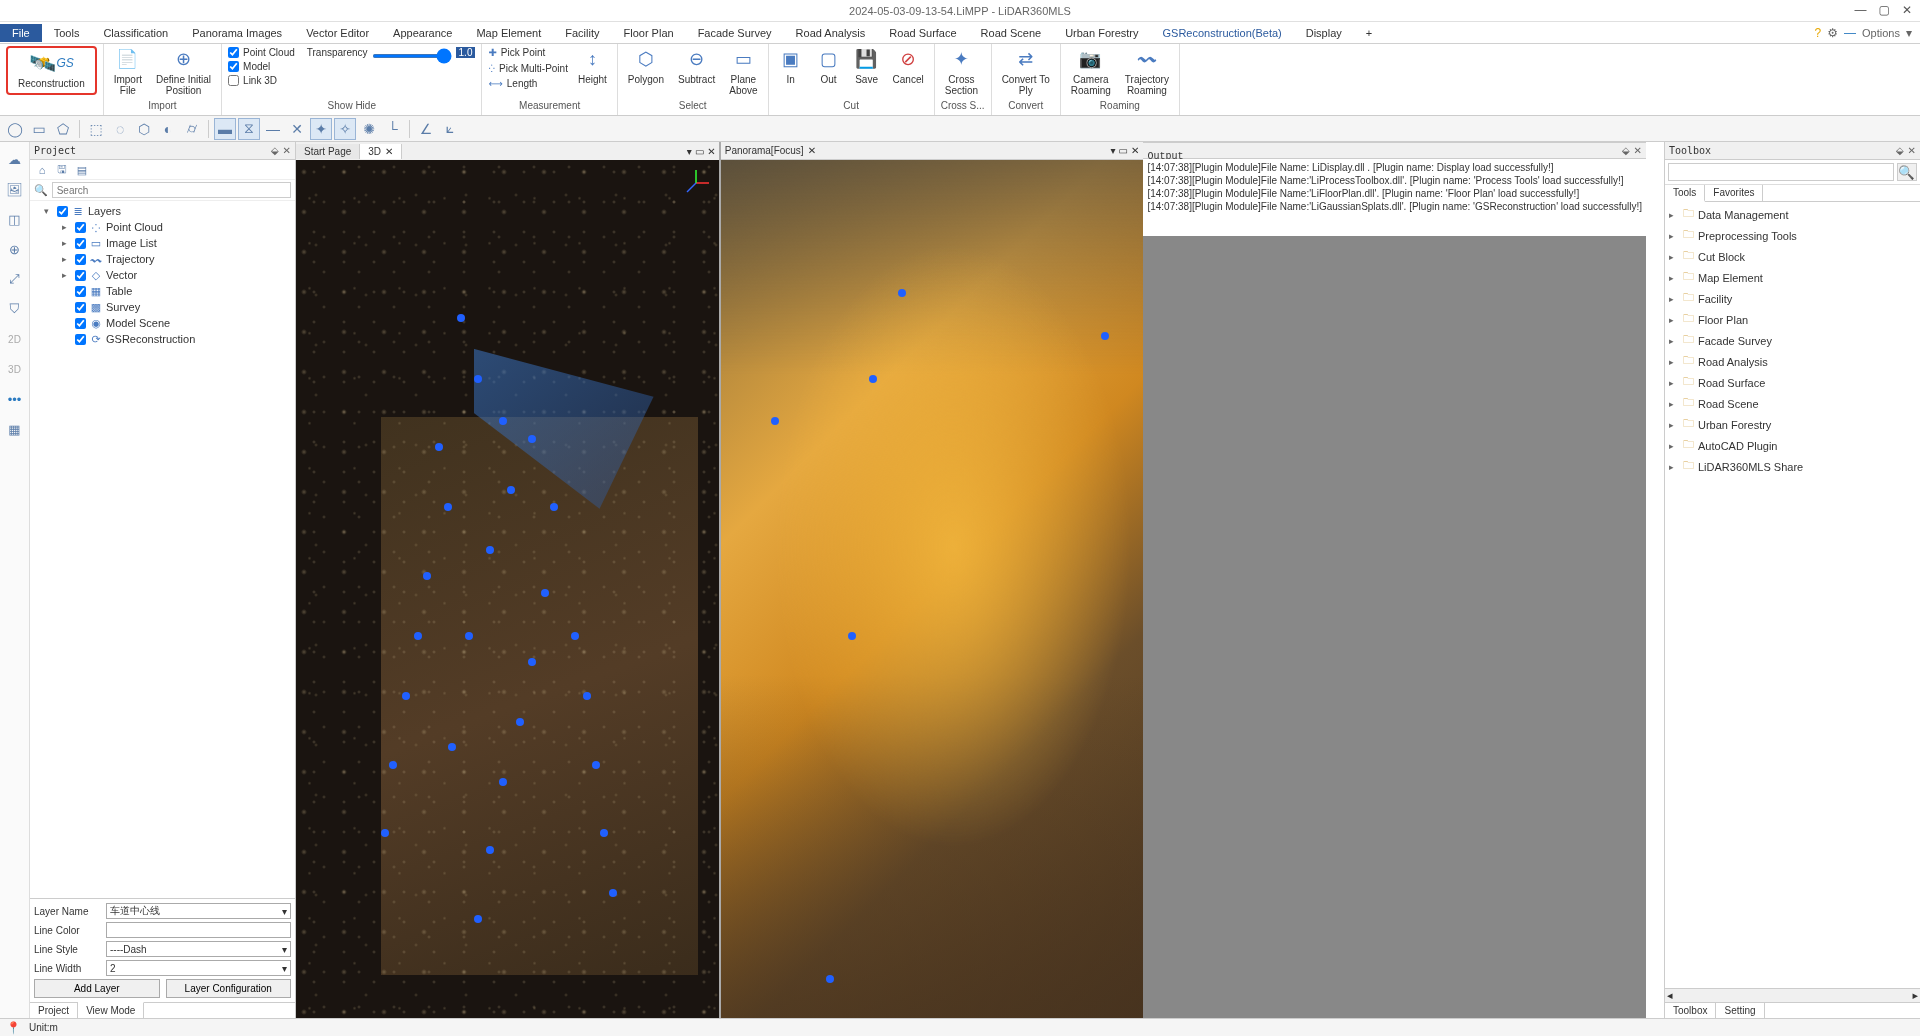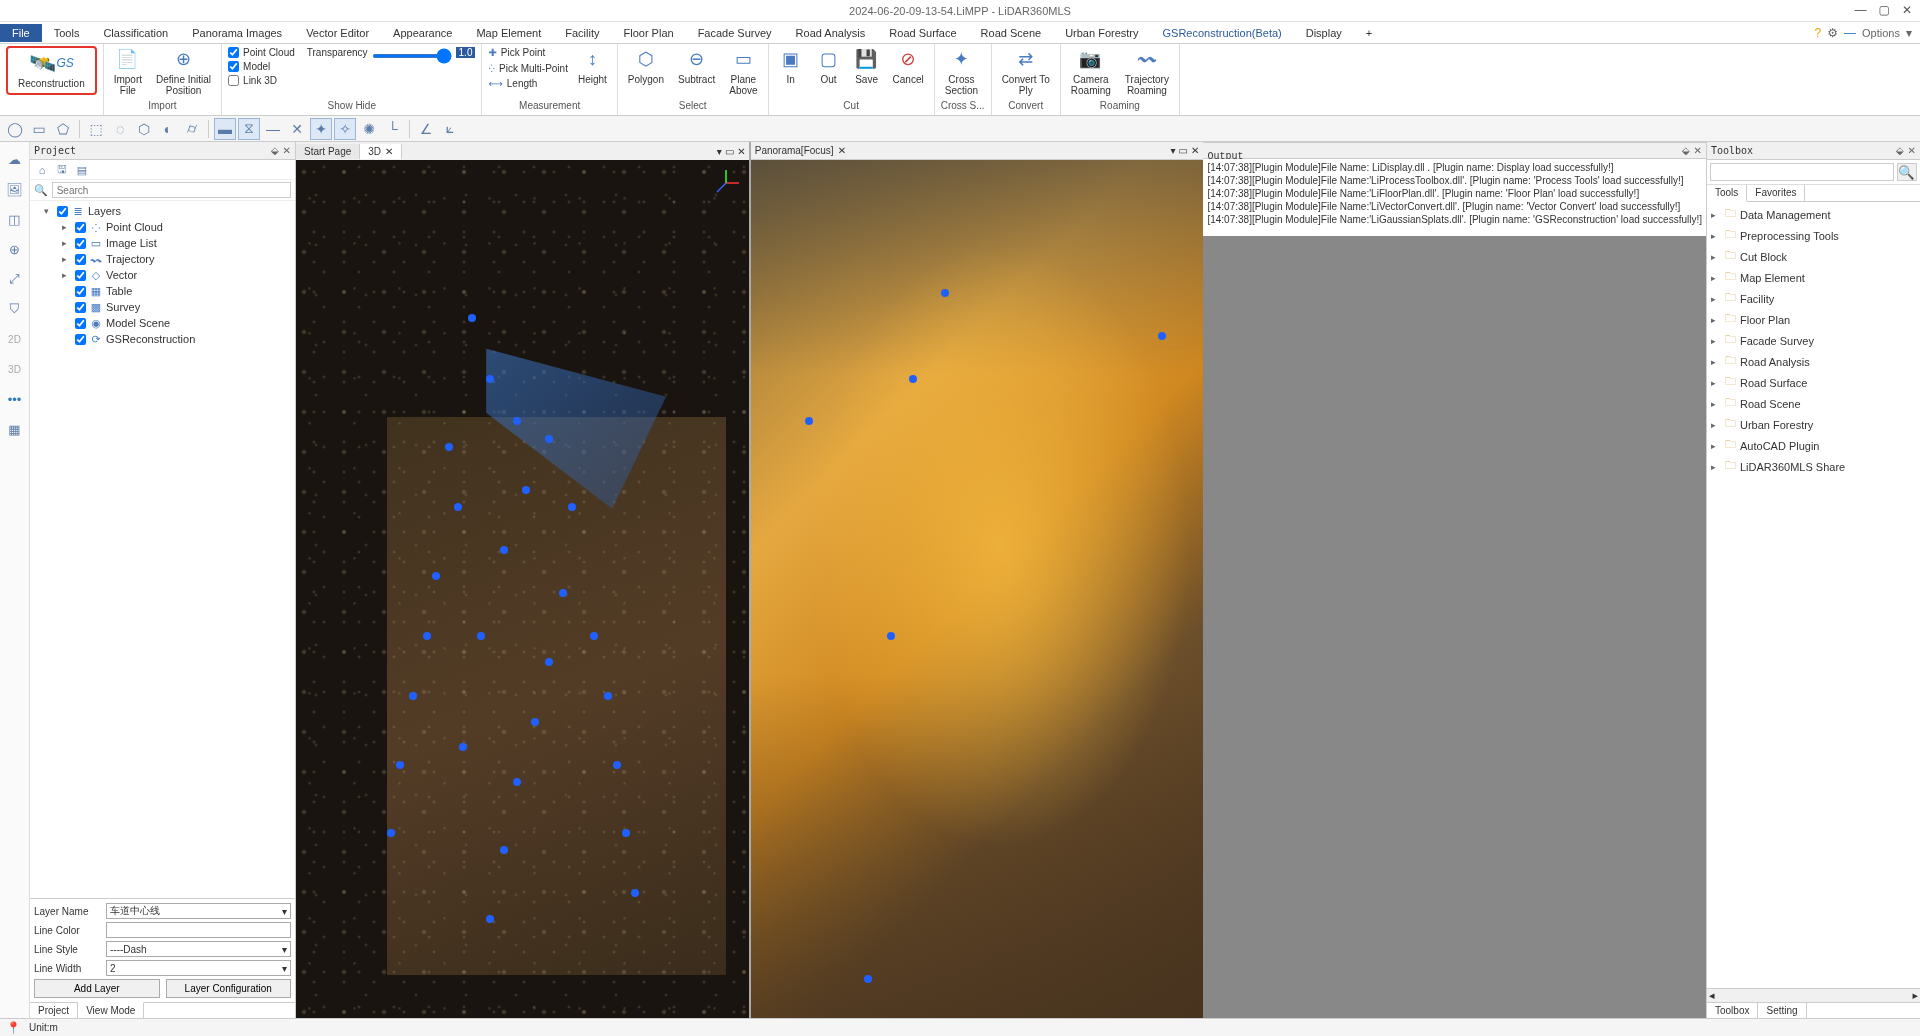--- a/index.html
+++ b/index.html
@@ -81,21 +81,21 @@
 .view-tabs .right-ctrls { margin-left: auto; display: flex; gap: 3px; padding-right: 3px; }
 .view-tabs .right-ctrls span { cursor: pointer; font-size: 10px; }
 .viewport { flex: 1; background: #1a1410; position: relative; overflow: hidden; }
 .viewport.pano { background: linear-gradient(135deg, #8a6d3a 0%, #e5a840 30%, #d08820 50%, #6b4e2a 70%, #4a3520 100%); }
 .viewport .dot { position: absolute; width: 8px; height: 8px; background: #2060ff; border-radius: 50%; }
 .viewport .axis { position: absolute; top: 8px; right: 8px; width: 30px; height: 30px; }
 .pano-header { height: 18px; background: #f0f0f0; display: flex; align-items: center; font-size: 10px; font-family: monospace; padding: 0 4px; border-bottom: 1px solid #ccc; }
 .pano-header .right-ctrls { margin-left: auto; display: flex; gap: 3px; }
 
 
-.toolbox-panel { width: 214px; background: #fff; border-left: 1px solid #ccc; display: flex; flex-direction: column; }
+.toolbox-panel { width: 256px; background: #fff; border-left: 1px solid #ccc; display: flex; flex-direction: column; margin-left: 18px; }
 .toolbox-search { padding: 3px; display: flex; gap: 3px; border-bottom: 1px solid #ddd; }
 .toolbox-search input { flex: 1; border: 1px solid #ccc; height: 18px; padding: 1px 3px; font-size: 10px; }
 .toolbox-search button { width: 20px; border: 1px solid #ccc; background: #f0f0f0; cursor: pointer; }
 .toolbox-tabs { display: flex; border-bottom: 1px solid #ccc; font-size: 10px; font-family: monospace; }
 .toolbox-tabs .ttab { padding: 2px 8px; border-right: 1px solid #ccc; cursor: pointer; }
 .toolbox-tabs .ttab.active { border-bottom: 2px solid #fff; margin-bottom:-1px; background:#fff; }
 .toolbox-list { flex: 1; overflow: auto; padding: 2px; font-size: 11px; }
 .toolbox-item { display: flex; align-items: center; gap: 4px; padding: 1px 2px; cursor: pointer; }
 .toolbox-item .arrow { width: 10px; font-size: 9px; color: #666; }
 .toolbox-item .folder { color: #d4a850; font-size: 11px; }
@@ -121,21 +121,21 @@
   radial-gradient(circle at 30% 85%, rgba(170,150,110,.3) 0, transparent 2px);
   background-size: 40px 40px, 30px 30px, 50px 50px, 35px 35px, 45px 45px;
 }
 .pc-ground { position:absolute; left:20%; top:30%; right:5%; bottom:5%; background: linear-gradient(160deg, rgba(90,70,40,.6), rgba(140,100,60,.5), rgba(80,60,35,.6)); }
 .pc-cone { position:absolute; left:42%; top:22%; width:180px; height:160px; background: linear-gradient(140deg, rgba(60,120,200,.55), rgba(40,90,170,.35)); clip-path: polygon(0 0, 100% 30%, 70% 100%, 0 40%); }
 </style>
 </head>
 <body>
 
 <div class="titlebar">
-  <span class="title">2024-06-20-09-13-54.LiMPP - LiDAR360MLS</span>
+  <span class="title">2024-05-03-09-13-54.LiMPP - LiDAR360MLS</span>
   <div class="controls">
     <span>—</span>
     <span>▢</span>
     <span>✕</span>
   </div>
 </div>
 
 <div class="menubar">
   <div class="menuitem active">File</div>
   <div class="menuitem">Tools</div>
@@ -557,21 +557,20 @@
         <span style="font-family:Liberation Mono, monospace;margin-top:12px;">Output</span>
         <span class="ctrl">
             <span>⬙</span>
             <span>✕</span>
           </span>
       </div>
       <div class="output-content">
         <div>[14:07:38][Plugin Module]File Name: LiDisplay.dll .   [Plugin name:  Display  load successfully!]</div>
         <div>[14:07:38][Plugin Module]File Name:'LiProcessToolbox.dll'.   [Plugin name: 'Process Tools' load successfully!]</div>
         <div>[14:07:38][Plugin Module]File Name:'LiFloorPlan.dll'.   [Plugin name: 'Floor Plan' load successfully!]</div>
-        <div>[14:07:38][Plugin Module]File Name:'LiVectorConvert.dll'.   [Plugin name: 'Vector Convert' load successfully!]</div>
         <div>[14:07:38][Plugin Module]File Name:'LiGaussianSplats.dll'.   [Plugin name: 'GSReconstruction' load successfully!]</div>
 
       </div>
     </div>
   </div>
 
   <div class="toolbox-panel">
     <div class="panel-header">
       <span style="font-family:monospace;">Toolbox</span>
       <span class="ctrl">

